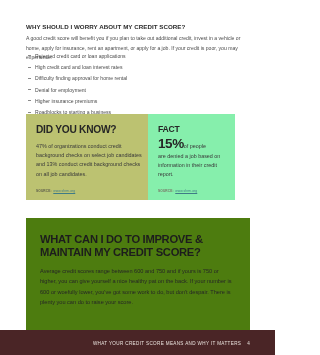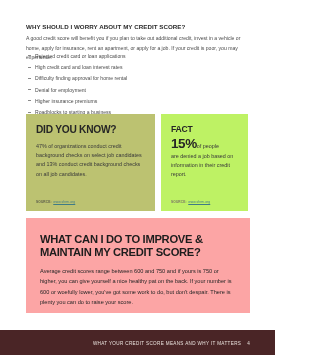--- a/index.html
+++ b/index.html
@@ -77,33 +77,33 @@
     position: absolute;
     left: 26px;
     top: 114px;
     width: 224px;
     height: 86px;
   }
 
   .card {
     position: absolute;
     top: 0;
-    height: 97px;
+    height: 86px;
     box-sizing: border-box;
     padding: 11px 9px 0 10px;
   }
   .card-green {
     left: 0;
     width: 129px;
     background: #bcc271;
   }
   .card-cream {
-    left: 135px;
+    left: 122px;
     width: 87px;
-    background: #bef264;
+    background: #86efac;
   }
 
   .card-heading {
     font-size: 10.2px;
     font-weight: bold;
     letter-spacing: -0.25px;
     color: #262626;
     line-height: 1.05;
     margin: 0 0 6px 0;
   }
@@ -158,22 +158,22 @@
     text-decoration: underline;
   }
   .card-cream .source-label { color: #7a7366; }
 
   
   .panel-gray {
     position: absolute;
     left: 26px;
     top: 218px;
     width: 224px;
-    height: 95px;
-    background: #fca5a5;
+    height: 112px;
+    background: #4d7c0f;
     box-sizing: border-box;
     padding: 15px 14px 0 14px;
   }
   .panel-title {
     font-size: 11.2px;
     font-weight: bold;
     letter-spacing: -0.3px;
     line-height: 1.17;
     color: #1d1d1d;
     margin: 0 0 7px 0;

